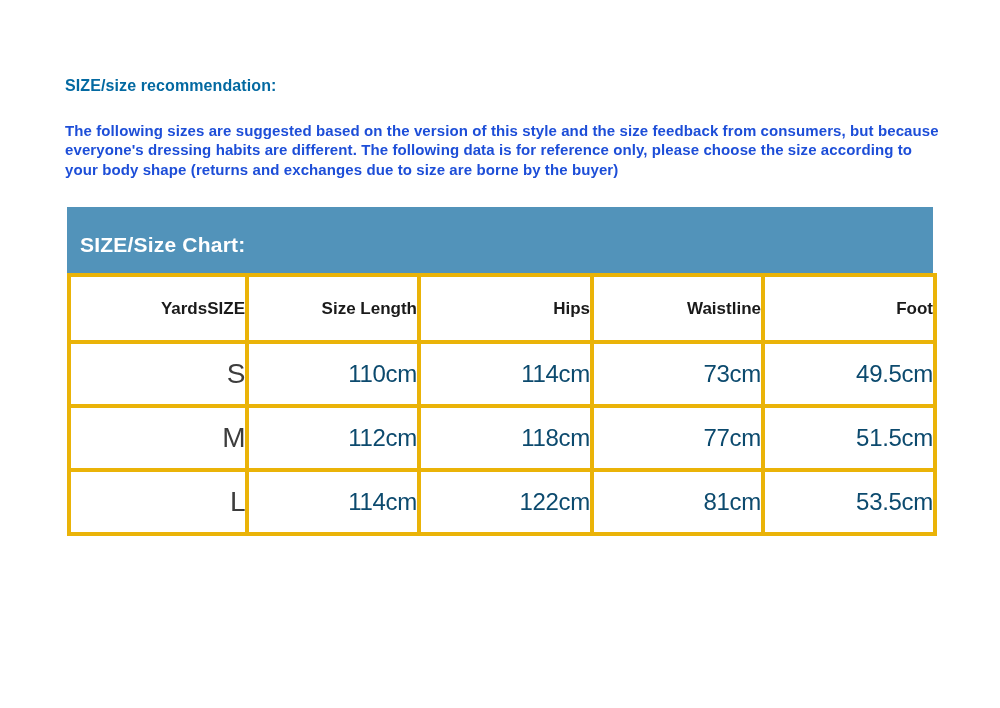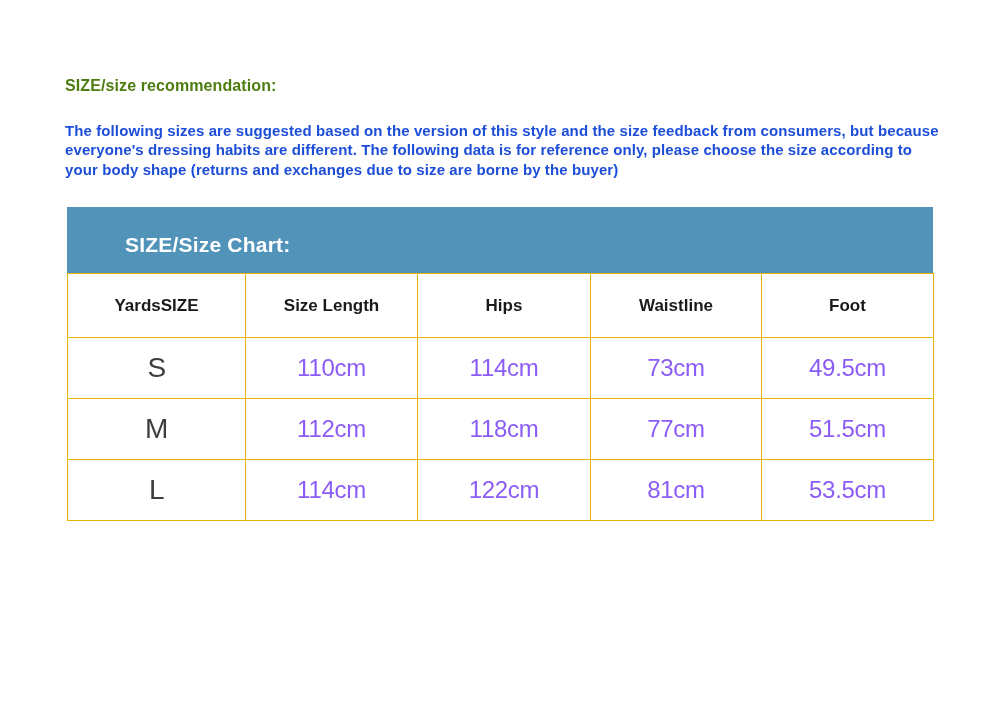--- a/index.html
+++ b/index.html
@@ -10,21 +10,21 @@
     position: relative;
     font-family: "Liberation Sans", sans-serif;
     overflow: hidden;
   }
   .page-heading {
     position: absolute;
     left: 65px;
     top: 77px;
     font-size: 16px;
     font-weight: bold;
-    color: #4d7c0f;
+    color: #0369a1;
     letter-spacing: 0.1px;
   }
   .disclaimer {
     position: absolute;
     left: 65px;
     top: 121px;
     width: 874px;
     font-size: 15px;
     font-weight: bold;
     color: #1d4ed8;
@@ -34,60 +34,59 @@
   .chart-banner {
     position: absolute;
     left: 67px;
     top: 207px;
     width: 866px;
     height: 75px;
     background: #5293ba;
     display: flex;
     align-items: center;
     box-sizing: border-box;
-    padding-left: 45px;
   }
   .chart-banner-title {
     color: #ffffff;
     font-size: 21px;
     font-weight: bold;
     padding-left: 13px;
     letter-spacing: 0.2px;
   }
   table.size-table {
     position: absolute;
     left: 67px;
     top: 273px;
     width: 866px;
     border-collapse: collapse;
     table-layout: fixed;
     background: #ffffff;
   }
   .size-table th,
   .size-table td {
-    border: 1px solid #eab308;
-    text-align: center;
+    border: 4px solid #eab308;
+    text-align: right;
     vertical-align: middle;
     padding: 0;
   }
   .size-table th {
     height: 63px;
     font-size: 17px;
     font-weight: bold;
     color: #1a1a1a;
   }
   .size-table td.size-cell {
     font-size: 28px;
     color: #3d3d3d;
     height: 60px;
     letter-spacing: -0.5px;
   }
   .size-table td.value-cell {
     font-size: 24px;
-    color: #8b5cf6;
+    color: #0c4a6e;
     letter-spacing: -0.3px;
   }
 </style>
 </head>
 <body>
 
 <div class="page-heading">SIZE/size recommendation:</div>
 
 <div class="disclaimer">The following sizes are suggested based on the version of this style and the size feedback from consumers, but because everyone's dressing habits are different. The following data is for reference only, please choose the size according to your body shape (returns and exchanges due to size are borne by the buyer)</div>
 

